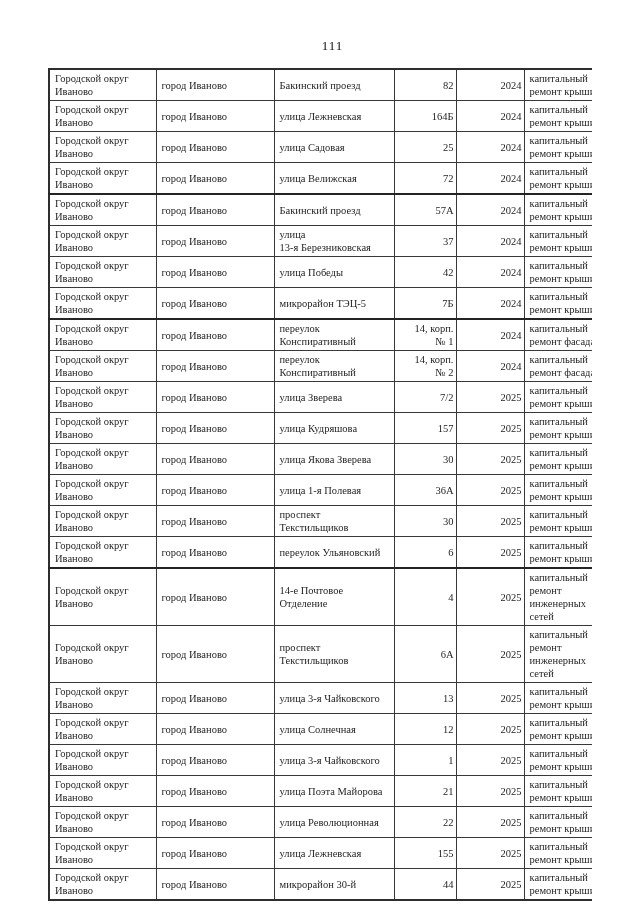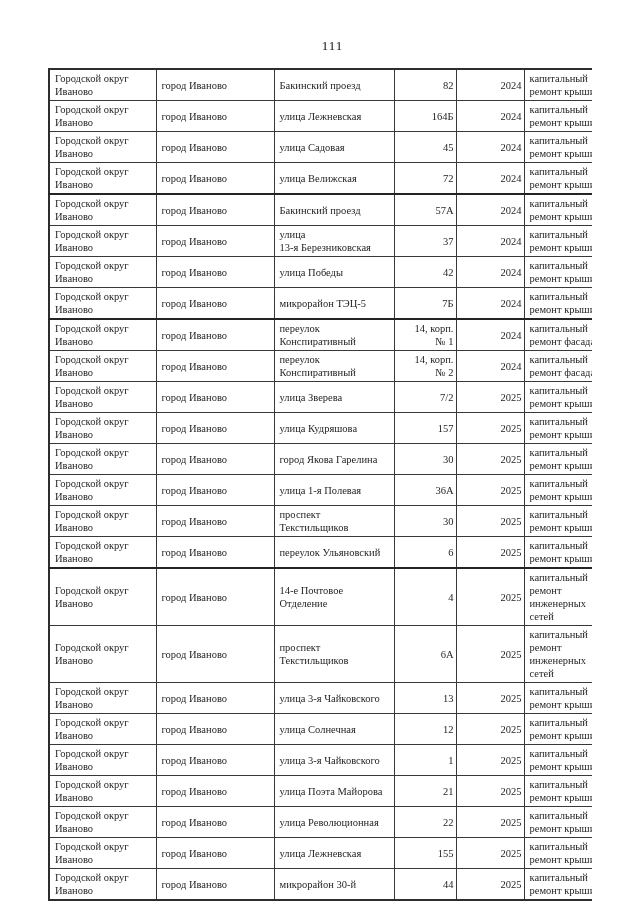--- a/index.html
+++ b/index.html
@@ -95,21 +95,21 @@
     <td class="c4">164Б</td>
     <td class="c5">2024</td>
     <td class="c6">капитальный
 ремонт крыши</td>
   </tr>
         <tr>
     <td class="c1">Городской округ
 Иваново</td>
     <td class="c2">город Иваново</td>
     <td class="c3">улица Садовая</td>
-    <td class="c4">45</td>
+    <td class="c4">25</td>
     <td class="c5">2024</td>
     <td class="c6">капитальный
 ремонт крыши</td>
   </tr>
         <tr>
     <td class="c1">Городской округ
 Иваново</td>
     <td class="c2">город Иваново</td>
     <td class="c3">улица Велижская</td>
     <td class="c4">72</td>
@@ -199,21 +199,21 @@
     <td class="c3">улица Кудряшова</td>
     <td class="c4">157</td>
     <td class="c5">2025</td>
     <td class="c6">капитальный
 ремонт крыши</td>
   </tr>
         <tr>
     <td class="c1">Городской округ
 Иваново</td>
     <td class="c2">город Иваново</td>
-    <td class="c3">город Якова Гарелина</td>
+    <td class="c3">улица Якова Зверева</td>
     <td class="c4">30</td>
     <td class="c5">2025</td>
     <td class="c6">капитальный
 ремонт крыши</td>
   </tr>
         <tr>
     <td class="c1">Городской округ
 Иваново</td>
     <td class="c2">город Иваново</td>
     <td class="c3">улица 1-я Полевая</td>

